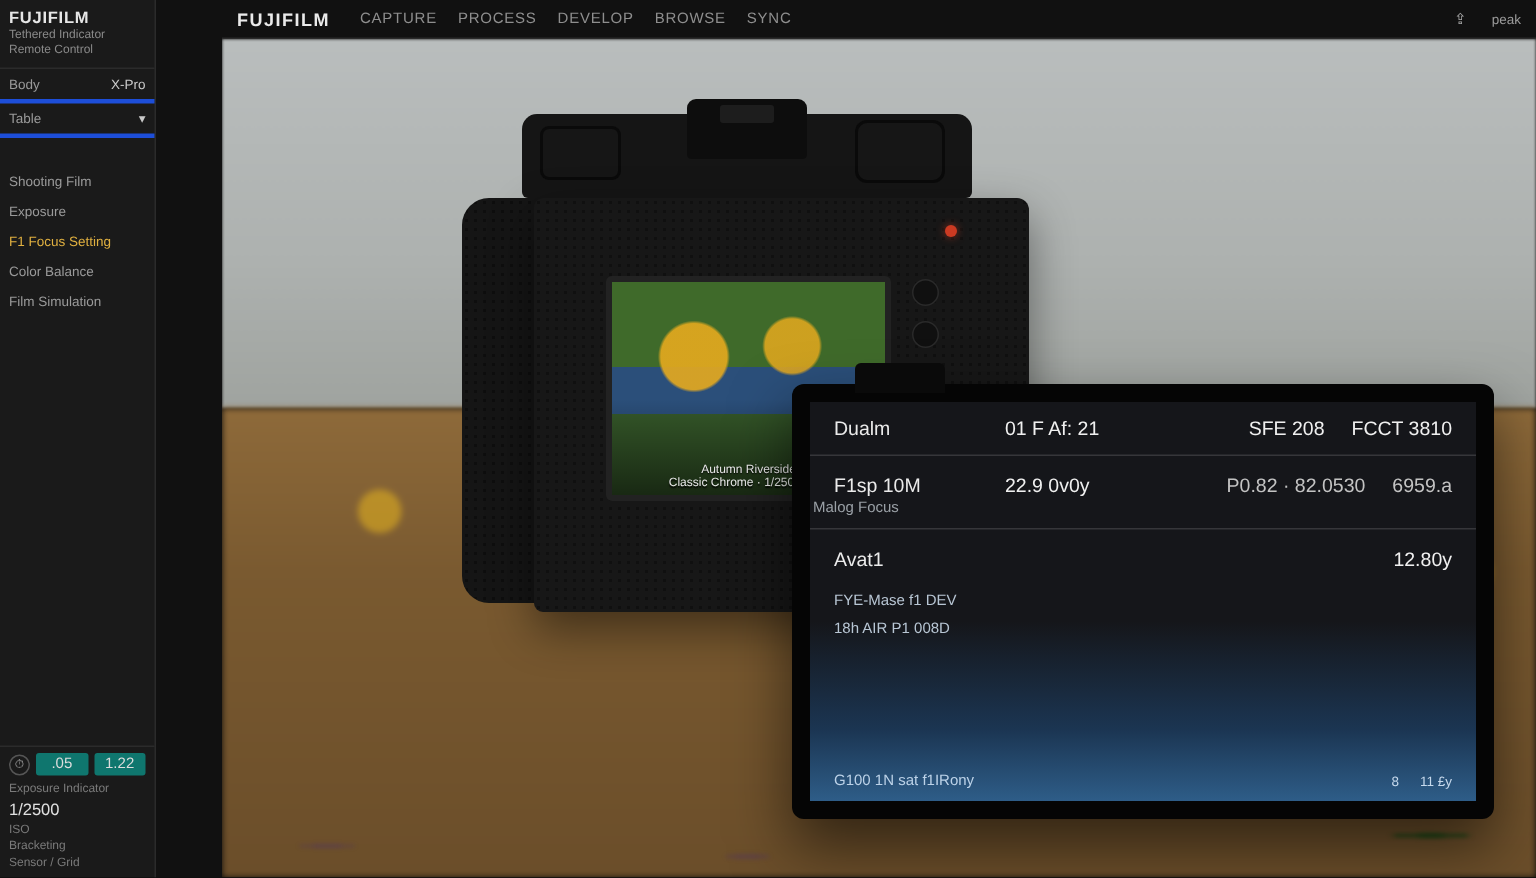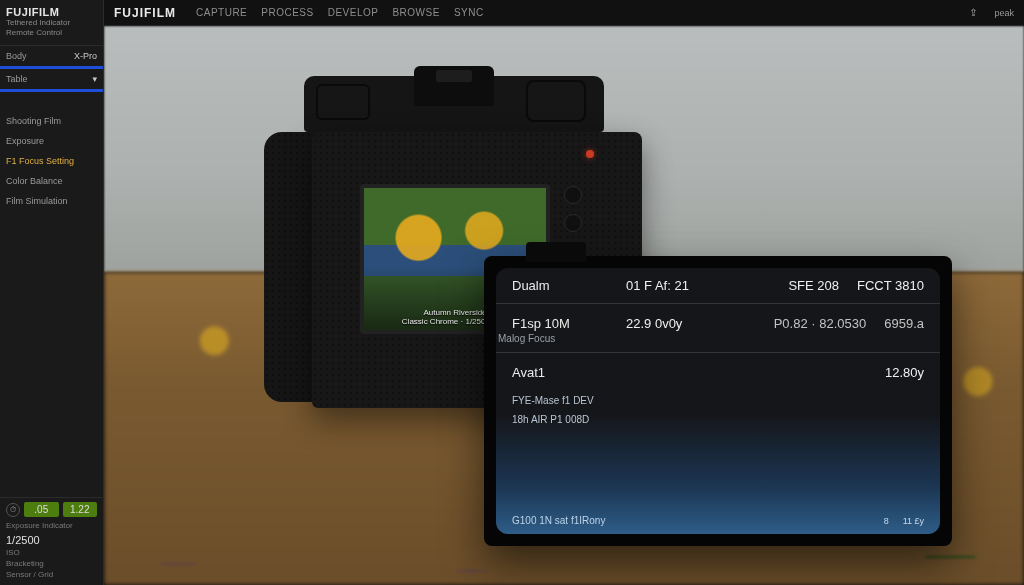--- a/index.html
+++ b/index.html
@@ -1,33 +1,33 @@
 <!DOCTYPE html>
 <html><head>
 <meta charset="utf-8">
 <style>
   * { box-sizing: border-box; margin: 0; padding: 0; font-family: -apple-system, "Segoe UI", Arial, sans-serif; }
   html, body { width: 1024px; height: 585px; overflow: hidden; background: #111; color: #ccc; }
-  .app { display: flex; width: 100%; height: 100%; }
+  .app { display: flex; width: 100%; height: 100%; gap: 44px; }
 
   
   .sidebar { width: 104px; height: 100%; background: #1a1a1a; border-right: 1px solid #2b2b2b; display: flex; flex-direction: column; font-size: 9px; }
   .sidebar-header { padding: 6px 6px 8px 6px; border-bottom: 1px solid #2b2b2b; }
   .sidebar-header .brand { font-size: 11px; font-weight: 700; letter-spacing: .5px; color: #e6e6e6; }
   .sidebar-header .sub1, .sidebar-header .sub2 { font-size: 8px; color: #8a8a8a; line-height: 1.2; }
   .sb-row { display: flex; justify-content: space-between; align-items: center; padding: 5px 6px; color: #9a9a9a; border-bottom: 3px solid #1d4ed8; cursor: pointer; }
   .sb-row .val { color: #c9c9c9; font-size: 9px; }
   .sb-label { padding: 8px 6px 2px 6px; font-size: 8px; color: #7a7a7a; }
   .sb-item { padding: 5px 6px; font-size: 9px; color: #9a9a9a; cursor: pointer; }
   .sb-item.highlight { color: #e0b040; }
   .sb-spacer { flex: 1; }
   .sb-bottom { border-top: 1px solid #2b2b2b; padding: 4px 6px 6px 6px; }
   .sb-metric-row { display: flex; gap: 4px; align-items: center; margin-bottom: 4px; }
   .sb-icon { width: 14px; height: 14px; border: 1px solid #555; border-radius: 50%; display: flex; align-items: center; justify-content: center; font-size: 8px; color: #aaa; }
-  .sb-metric { font-size: 10px; color: #ddd; flex: 1; text-align: center; background: #4d7c0f; padding: 2px 0; border-radius: 2px; }
+  .sb-metric { font-size: 10px; color: #ddd; flex: 1; text-align: center; background: #0f766e; padding: 2px 0; border-radius: 2px; }
   .sb-small { font-size: 8px; color: #7a7a7a; margin-top: 2px; }
   .sb-val-lg { font-size: 11px; color: #e0e0e0; margin-top: 4px; }
 
   
   .main { position: relative; flex: 1; height: 100%; background: #0b0b0b; }
   .topbar { position: absolute; top: 0; left: 0; right: 0; height: 26px; background: #111; border-bottom: 1px solid #2b2b2b; display: flex; align-items: center; gap: 14px; padding: 0 10px; z-index: 3; }
   .topbar .brand { font-size: 12px; font-weight: 700; letter-spacing: 1px; color: #eaeaea; margin-right: 6px; }
   .topbar .tab { font-size: 10px; color: #8e8e8e; cursor: pointer; letter-spacing: .5px; }
   .topbar .spacer { flex: 1; }
   .topbar .ricon { width: 14px; height: 14px; display:flex; align-items:center; justify-content:center; color:#aaa; font-size:10px; cursor:pointer;}
@@ -75,21 +75,21 @@
         linear-gradient(#3f6a2a 0 40%, #2b4f7a 40% 58%, #2b4f7a 58% 60%, #2b4f7a 60% 62%, #365a2a 62% 100%);
   }
   .cam-screen-caption { position:absolute; bottom:4px; left:0; right:0; text-align:center; font-size:8px; color:#e8e8e8; line-height:1.15; text-shadow:0 1px 1px #000;}
   .cam-led { position:absolute; top:74px; left:322px; width:8px; height:8px; background:#cc3a22; border-radius:50%; box-shadow:0 0 6px #cc3a22aa; }
   .cam-btns { position:absolute; top:110px; left:300px; width:60px; display:flex; flex-direction:column; gap:10px; }
   .cam-btn { width:18px; height:18px; background:#101010; border-radius:50%; border:1px solid #2a2a2a; }
 
   
   .monitor { position:absolute; left:380px; top:230px; width:468px; height:290px; background:#050505; border-radius:8px; box-shadow: 0 18px 40px rgba(0,0,0,.55); }
   .mon-bezel-notch { position:absolute; top:-14px; left:42px; width:60px; height:20px; background:#0a0a0a; border-radius:4px 4px 0 0; }
-  .mon-inner { position:absolute; inset:12px; border-radius:12px;
+  .mon-inner { position:absolute; inset:12px; border-radius:0;
                background: linear-gradient(#15161a 0%, #15161a 55%, #1b3552 82%, #2e5d88 100%);
                color:#d8d8d8; font-size:12px; }
   .mon-row { display:flex; align-items:center; gap:18px; padding:10px 16px 8px 16px; }
   .mon-label { width:96px; color:#eaeaea; font-size:13px; }
   .mon-val { color:#f0f0f0; font-size:13px; }
   .mon-val.dim { color:#c3c3c3; }
   .mon-sub { font-size:10px; color:#9aa0a6; margin-top:-6px; padding:0 16px 6px 2px; }
   .mon-hr { height:1px; background:rgba(255,255,255,.14); margin:2px 0; }
   .mon-small { font-size:10px; color:#b8c6d4; padding:6px 16px 0 16px; line-height:1.3; }
   .mon-foot { position:absolute; left:16px; right:16px; bottom:8px; display:flex; align-items:center; gap:14px; font-size:10px; color:#bcd2e8; }

